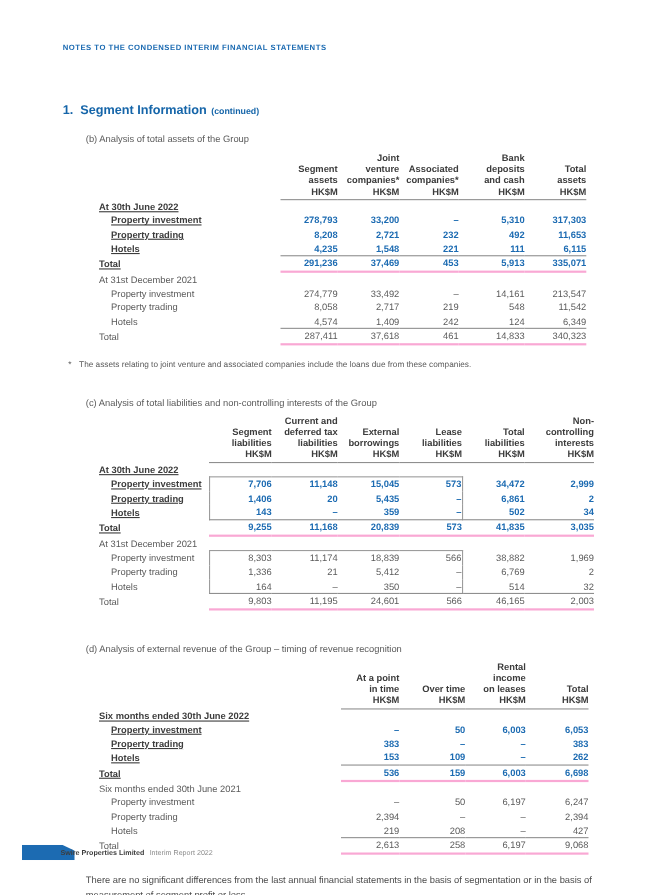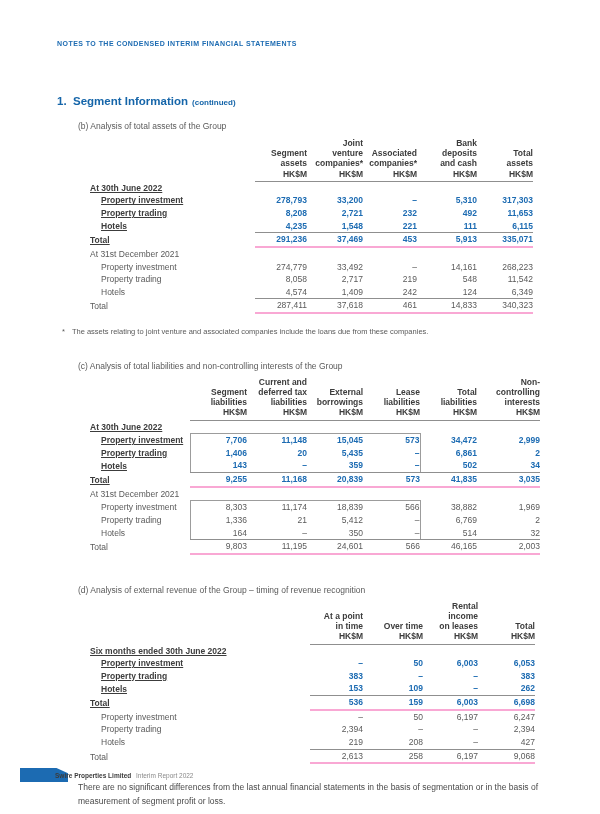--- a/index.html
+++ b/index.html
@@ -133,21 +133,21 @@
         </tr>
         <tr class="y21">
           <td class="lbl" colspan="6">At 31st December 2021</td>
         </tr>
         <tr class="y21 datarow">
           <td class="lbl">Property investment</td>
           <td class="num">274,779</td>
           <td class="num">33,492</td>
           <td class="num">–</td>
           <td class="num">14,161</td>
-          <td class="num">268,223</td>
+          <td class="num">213,547</td>
         </tr>
         <tr class="y21 datarow">
           <td class="lbl">Property trading</td>
           <td class="num">8,058</td>
           <td class="num">2,717</td>
           <td class="num">219</td>
           <td class="num">548</td>
           <td class="num">11,542</td>
         </tr>
         <tr class="y21 datarow pre">
@@ -340,20 +340,23 @@
           <td class="num">–</td>
           <td class="num">262</td>
         </tr>
         <tr class="y22 total">
           <td class="lbl">Total</td>
           <td class="num">536</td>
           <td class="num">159</td>
           <td class="num">6,003</td>
           <td class="num">6,698</td>
         </tr>
+        <tr class="y21">
+          <td class="lbl" colspan="5">Six months ended 30th June 2021</td>
+        </tr>
         <tr class="y21 datarow">
           <td class="lbl">Property investment</td>
           <td class="num">–</td>
           <td class="num">50</td>
           <td class="num">6,197</td>
           <td class="num">6,247</td>
         </tr>
         <tr class="y21 datarow">
           <td class="lbl">Property trading</td>
           <td class="num">2,394</td>

